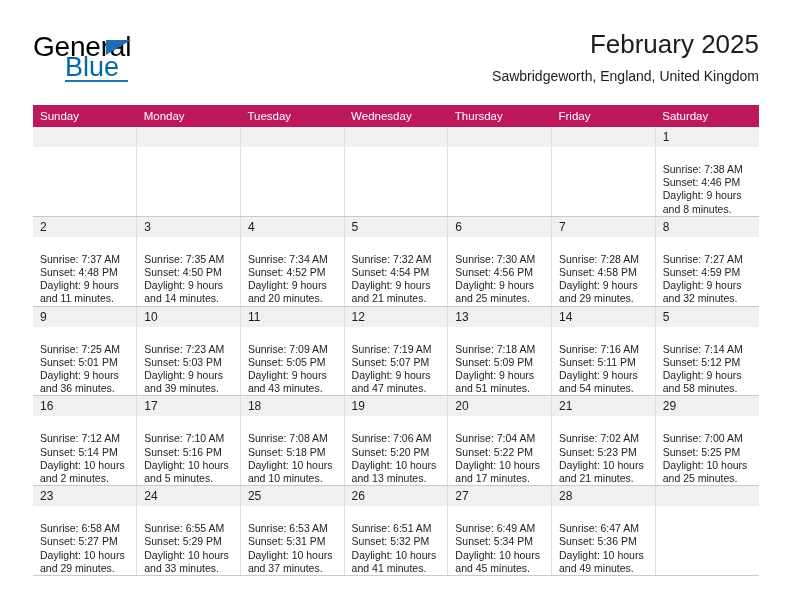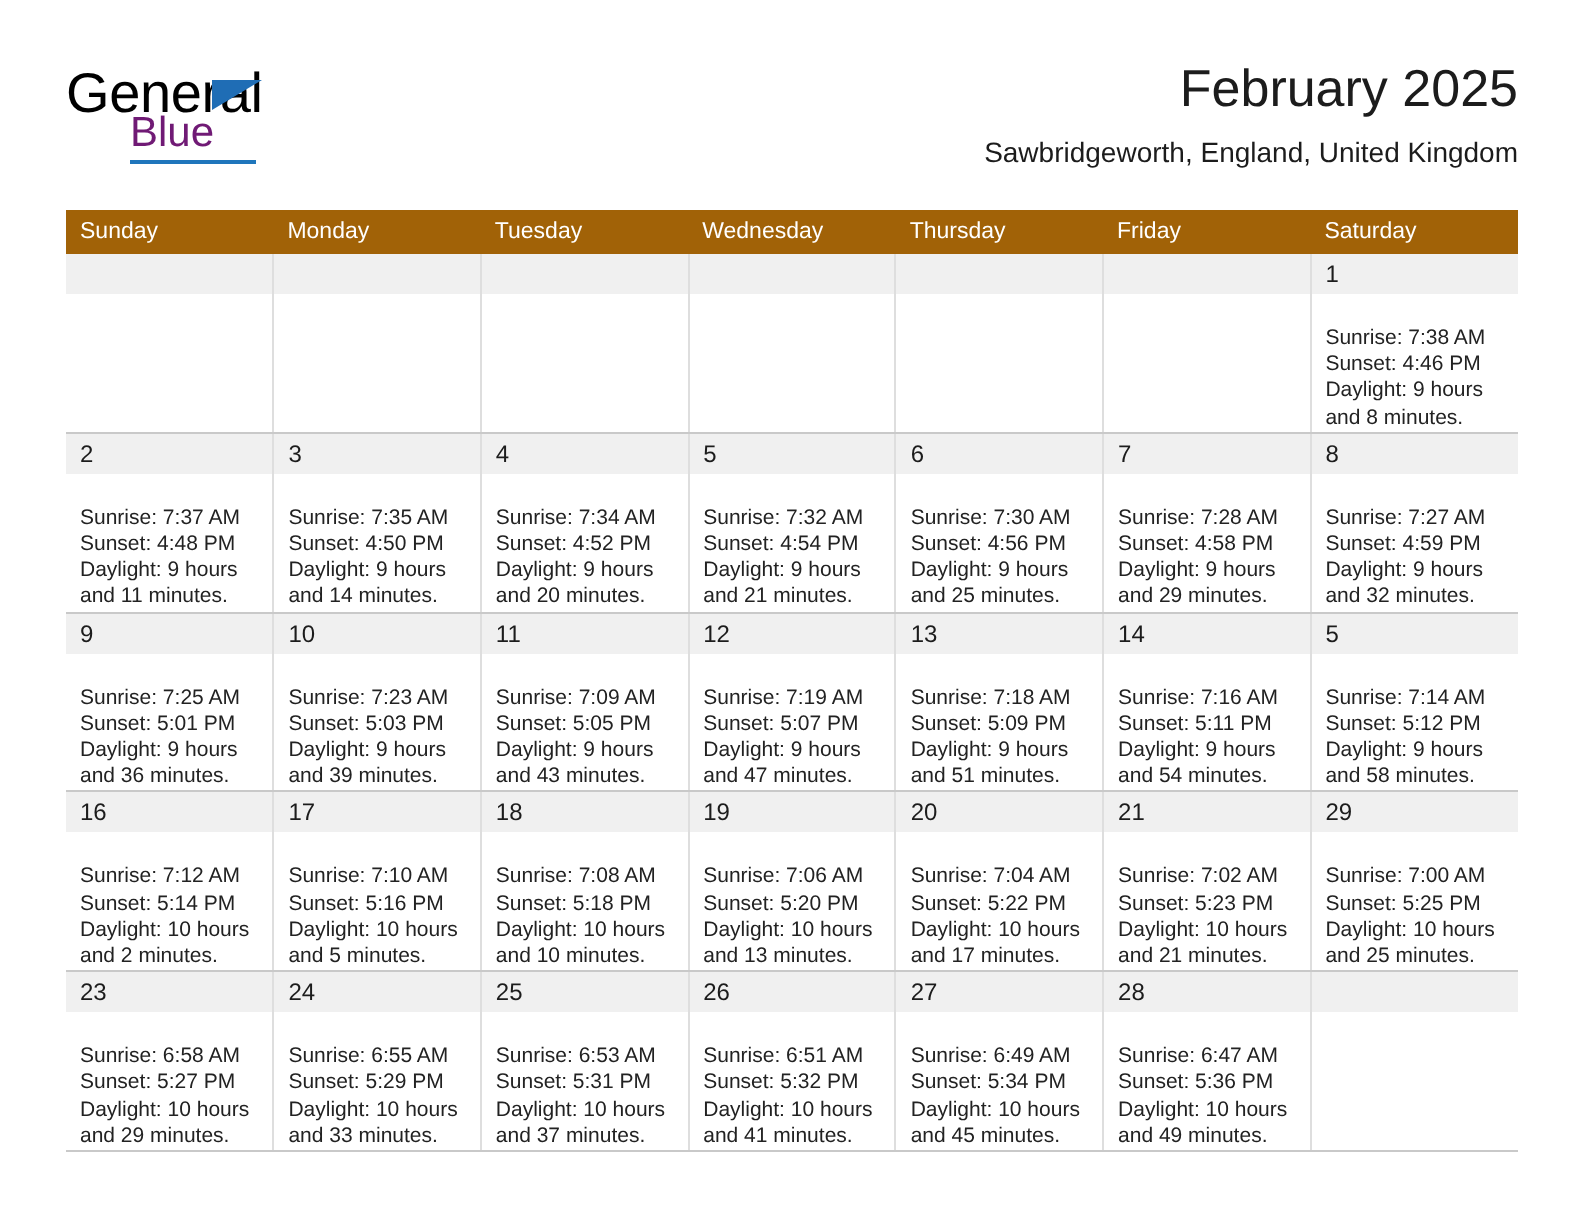--- a/index.html
+++ b/index.html
@@ -52,22 +52,22 @@
     top: 4px;
     width: 0;
     height: 0;
     border-left: 25px solid #1f6db5;
     border-bottom: 15px solid transparent;
   }
   .logo-blue {
     position: absolute;
     left: 32px;
     top: 20px;
-    font-size: 21px;
-    color: #701a75;
+    font-size: 27px;
+    color: #0369a1;
     line-height: 22px;
   }
   .logo-underline {
     position: absolute;
     left: 32px;
     top: 44px;
     width: 63px;
     height: 2px;
     background: #1f76bc;
   }
@@ -96,21 +96,21 @@
   
   .calendar {
     position: absolute;
     left: 33px;
     top: 105px;
     width: 726px;
     border-collapse: collapse;
     table-layout: fixed;
   }
   .calendar th {
-    background: #a16207;
+    background: #be185d;
     color: #ffffff;
     font-size: 11.5px;
     font-weight: normal;
     text-align: left;
     padding: 5px 0 5px 7px;
     height: 12px;
     border: none;
   }
   .calendar td {
     vertical-align: top;

